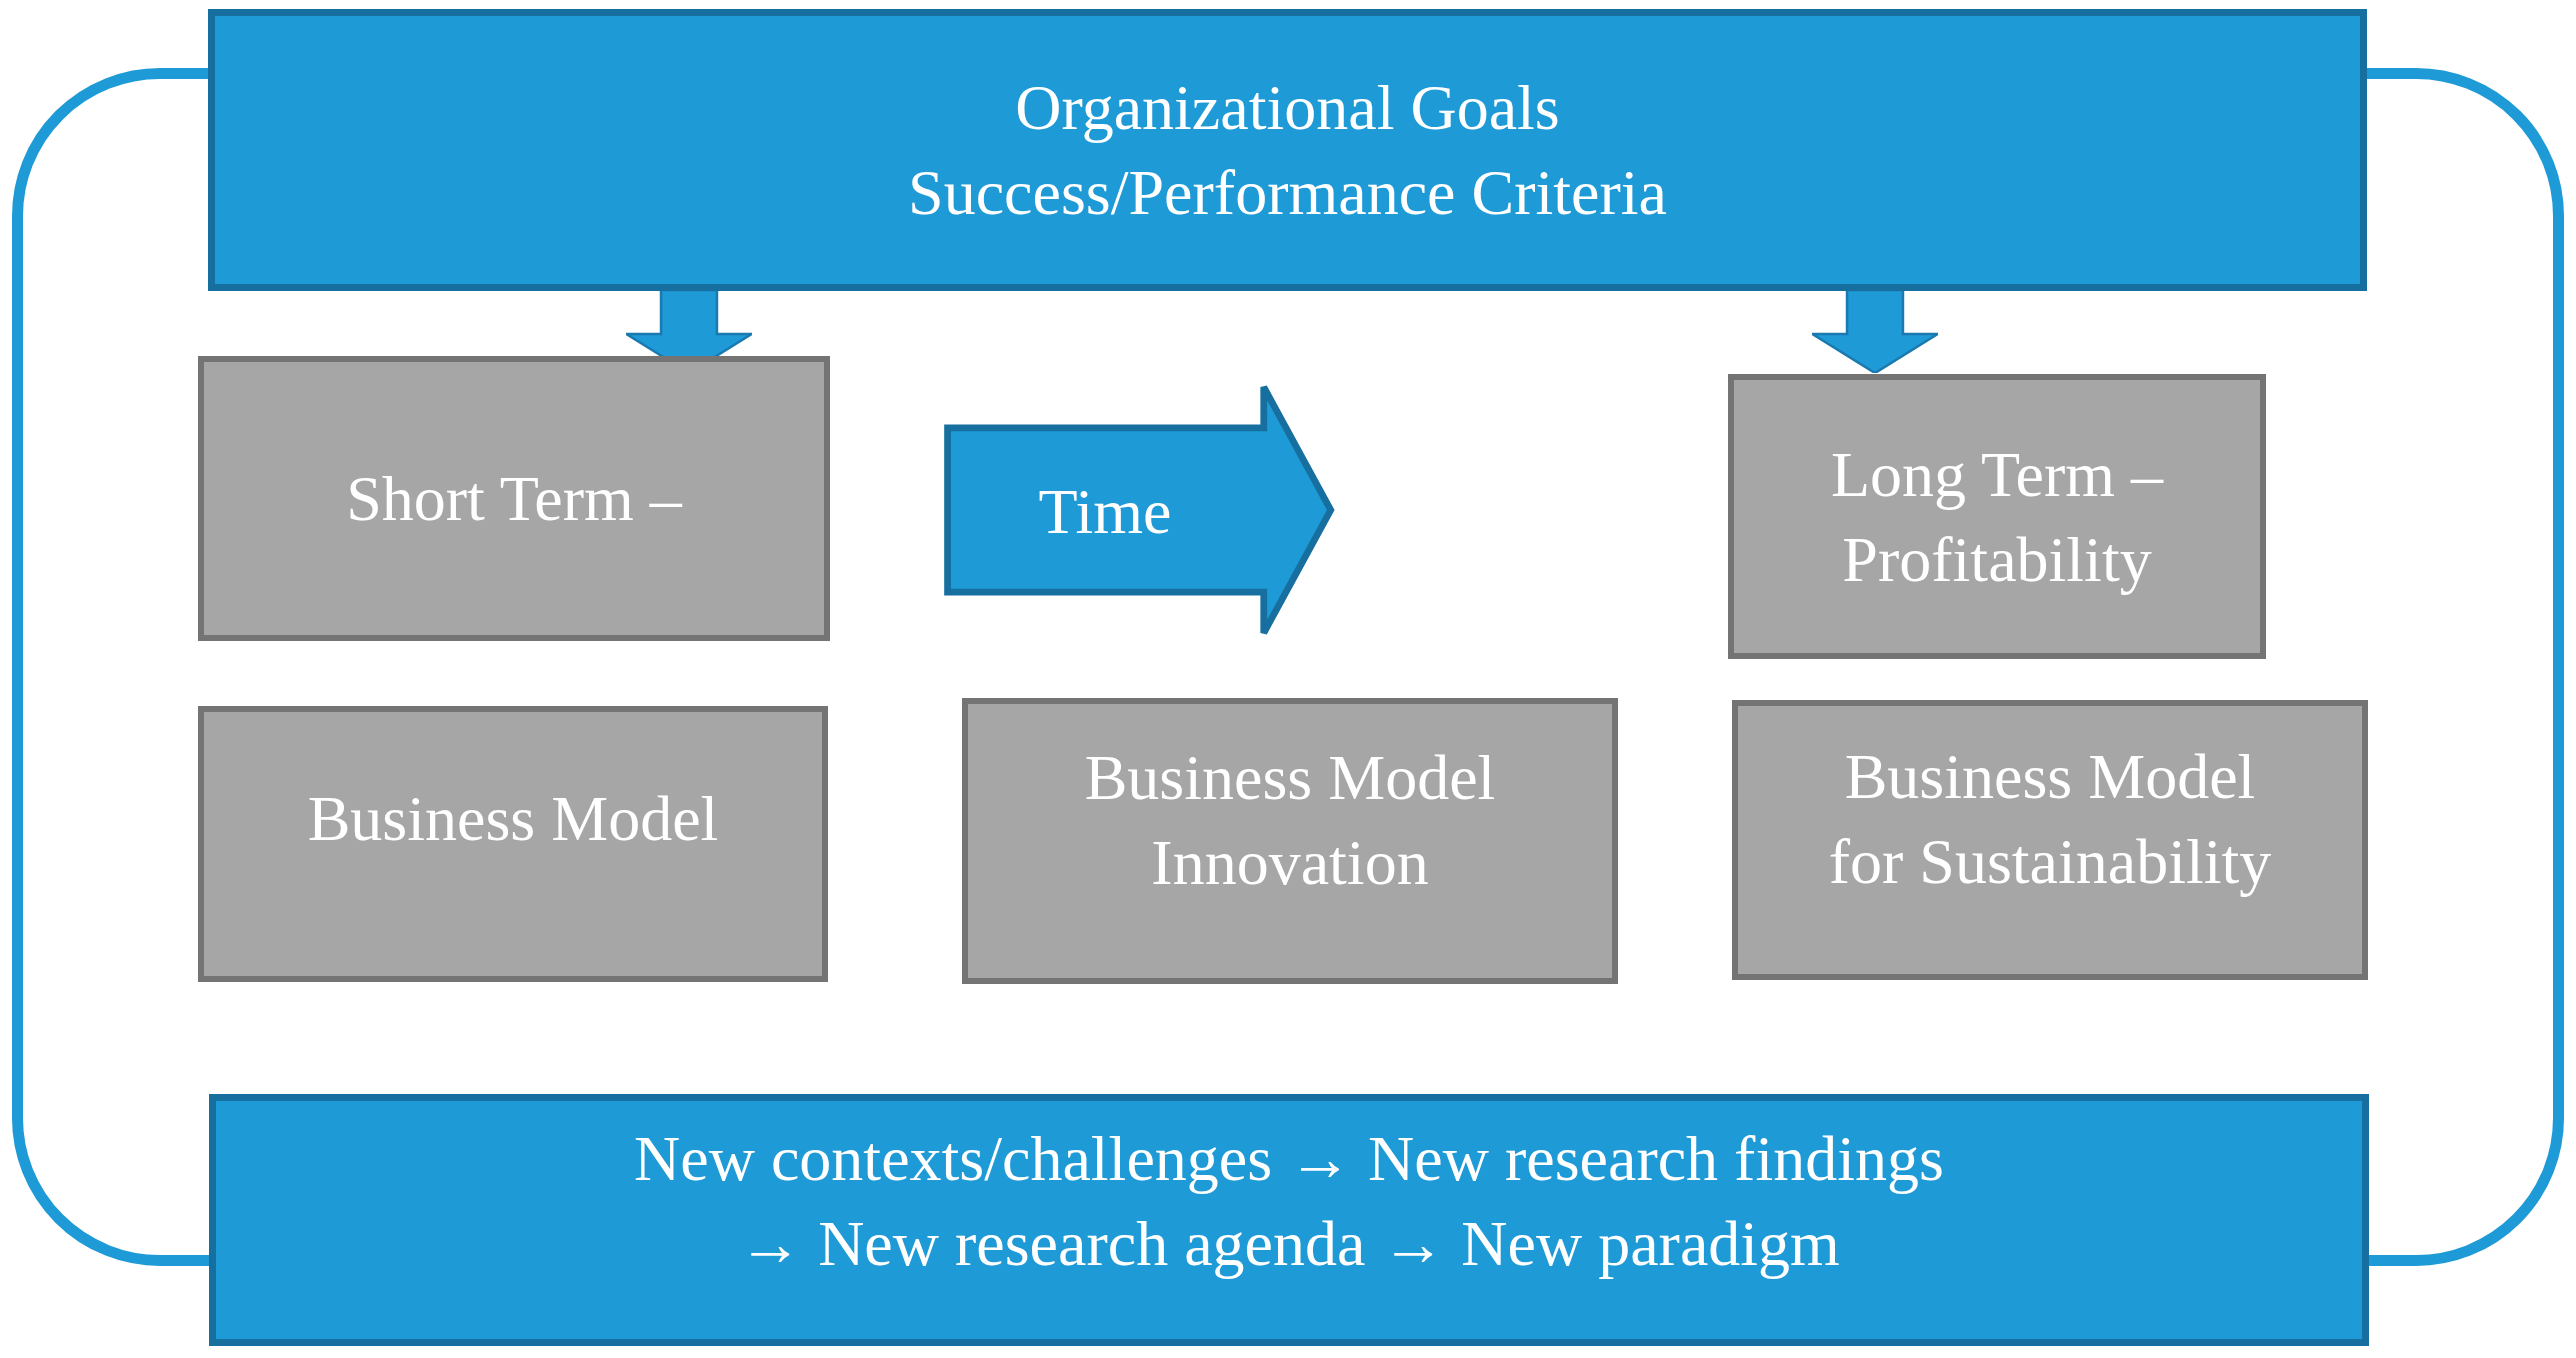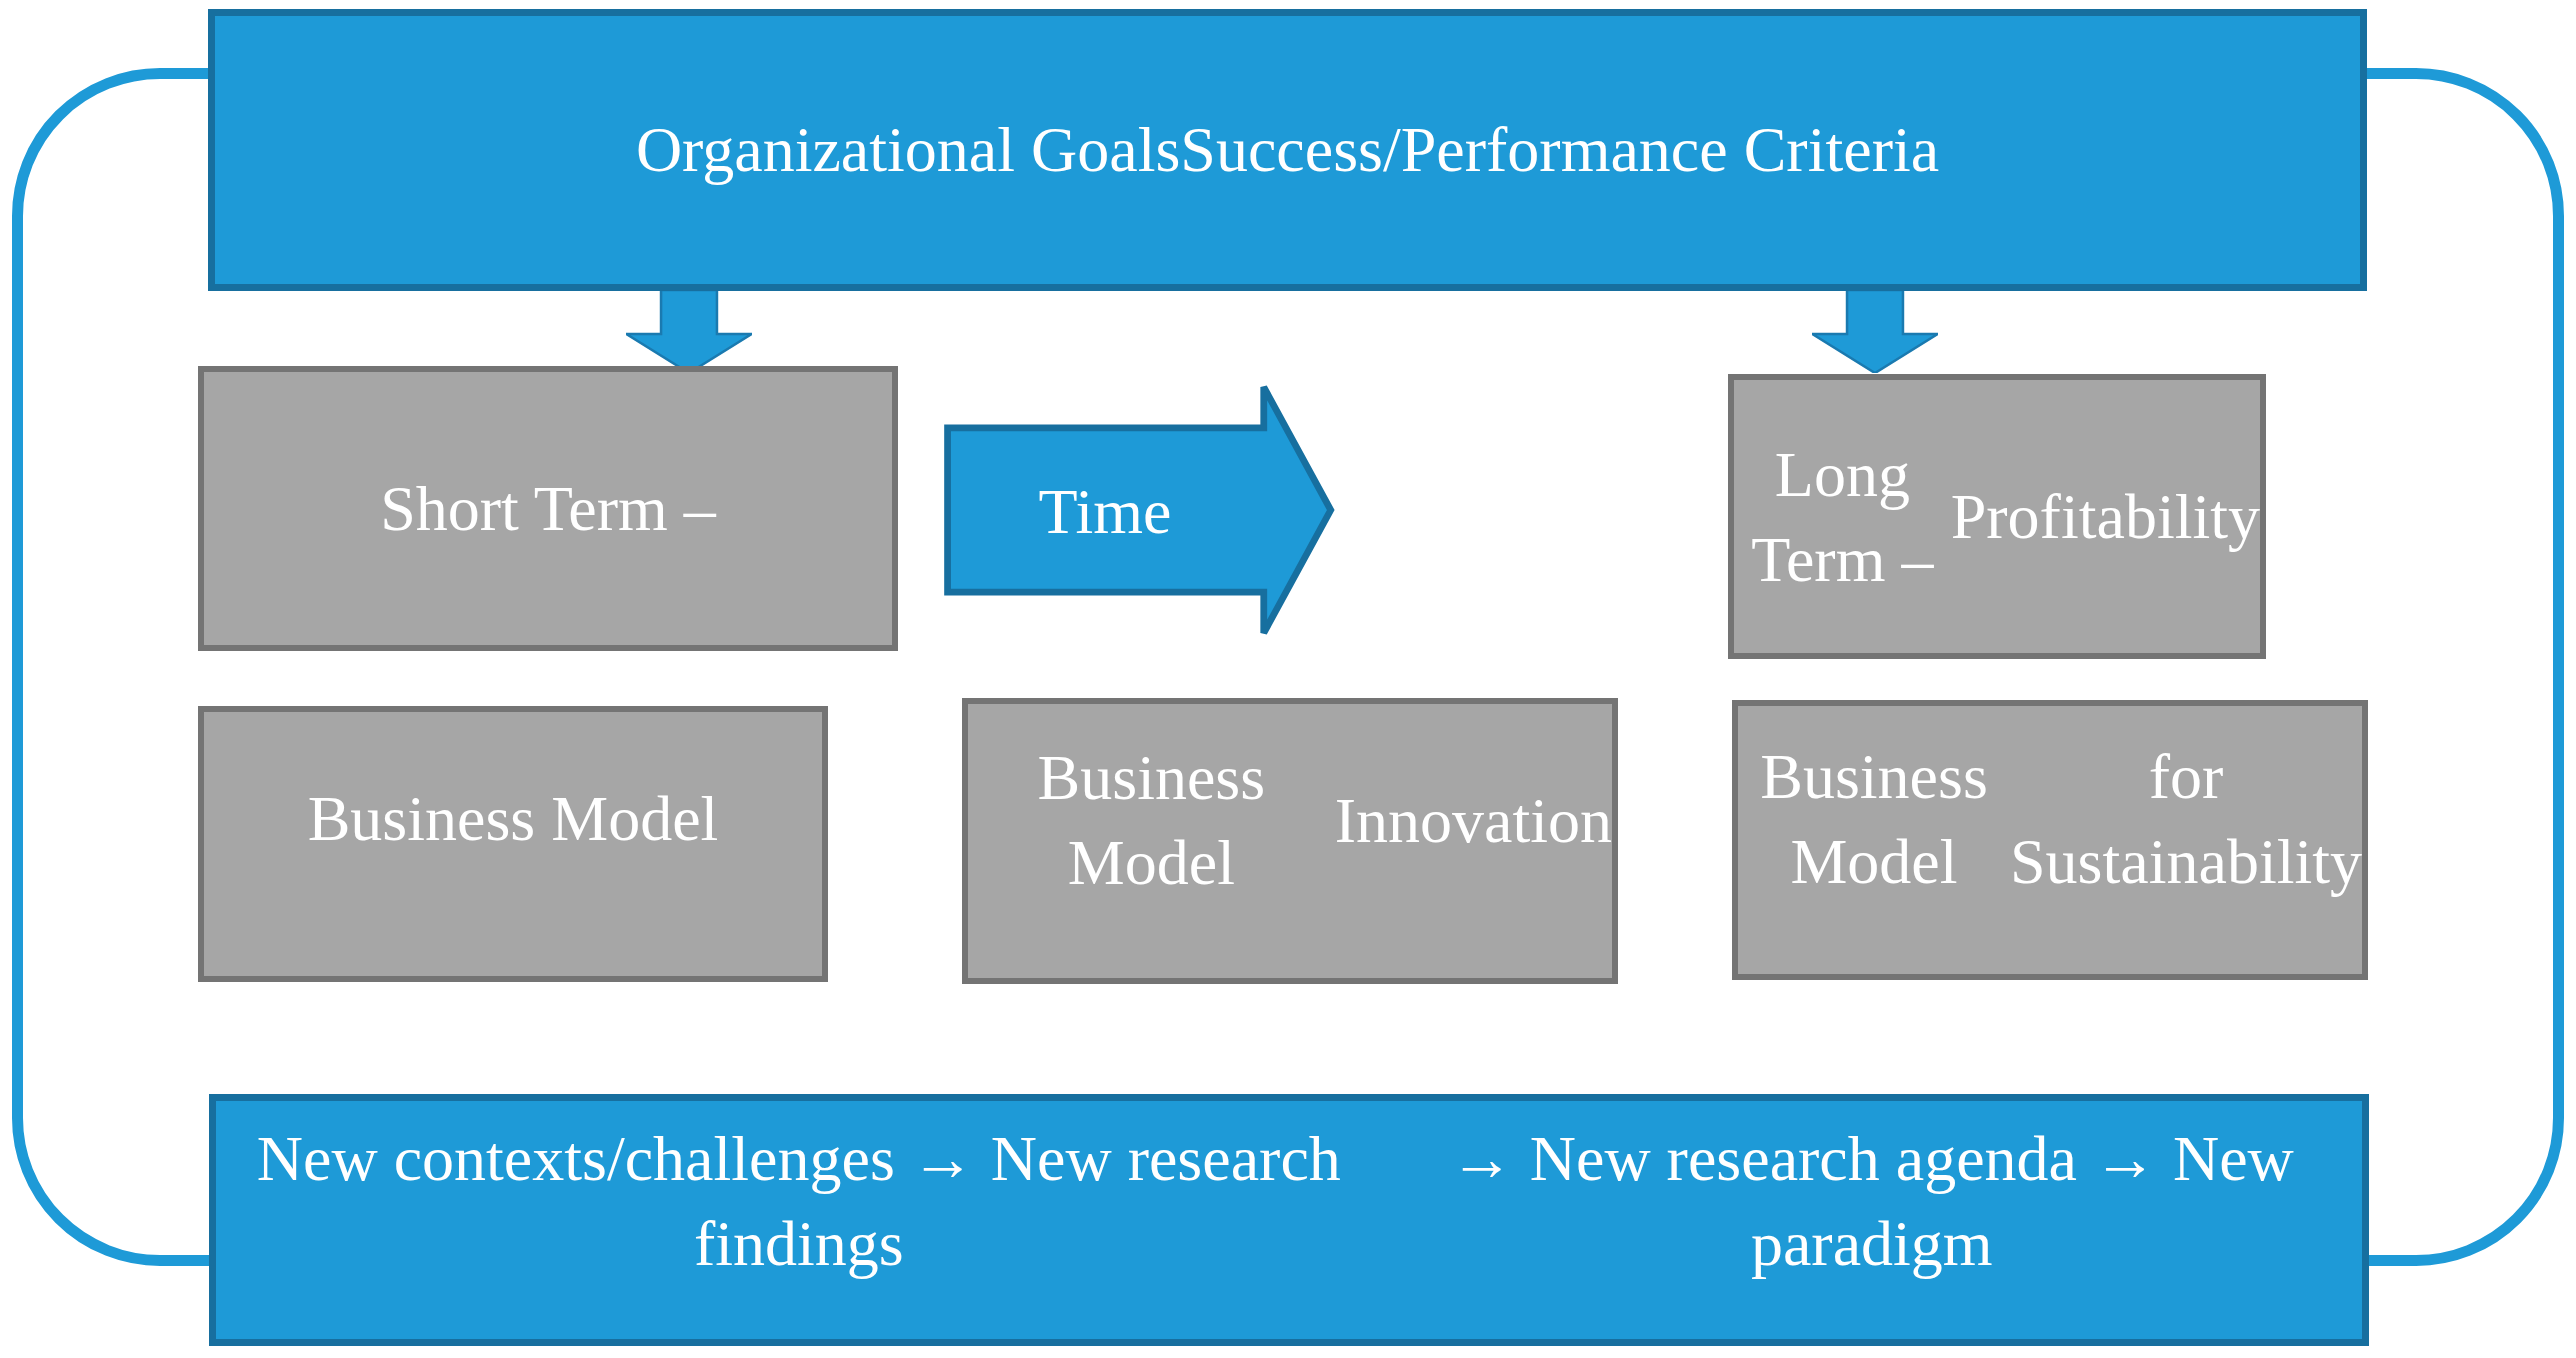--- a/index.html
+++ b/index.html
@@ -24,40 +24,40 @@
     height: 1198px;
     box-sizing: border-box;
     border: 11px solid #1e9ad7;
     border-radius: 148px;
     z-index: 0;
   }
   .box {
     position: absolute;
     box-sizing: border-box;
     display: flex;
-    flex-direction: row;
+    flex-direction: column;
     align-items: center;
     justify-content: center;
     text-align: center;
     color: #ffffff;
     font-size: 64px;
     line-height: 85px;
     z-index: 2;
   }
   .blue {
     background: #1e9ad7;
     border: 7.6px solid #176f9f;
   }
   .gray {
     background: #a6a6a6;
     border: 6.8px solid #747474;
   }
   .top-box    { left: 208px;  top: 8.5px;   width: 2159px; height: 282px; }
   .bottom-box { left: 209px;  top: 1094px; width: 2160px; height: 252px; padding-bottom: 38px; }
-  .r1-left    { left: 198px;  top: 366px;  width: 700px;  height: 285px; }
+  .r1-left    { left: 198px;  top: 356px;  width: 632px;  height: 285px; }
   .r1-right   { left: 1728px; top: 374px;  width: 538px;  height: 285px; }
   .r2-left    { left: 198px;  top: 706px;  width: 630px;  height: 276px; padding-bottom: 51px; }
   .r2-mid     { left: 962px; top: 698px;  width: 656px;  height: 286px; padding-bottom: 42px; }
   .r2-right   { left: 1732px; top: 700px;  width: 636px;  height: 280px; padding-bottom: 42px; }
   .arrow-svg {
     position: absolute;
     z-index: 1;
   }
   .down-arrow-left  { left: 626px;  top: 290px; }
   .down-arrow-right { left: 1812px; top: 290px; }

